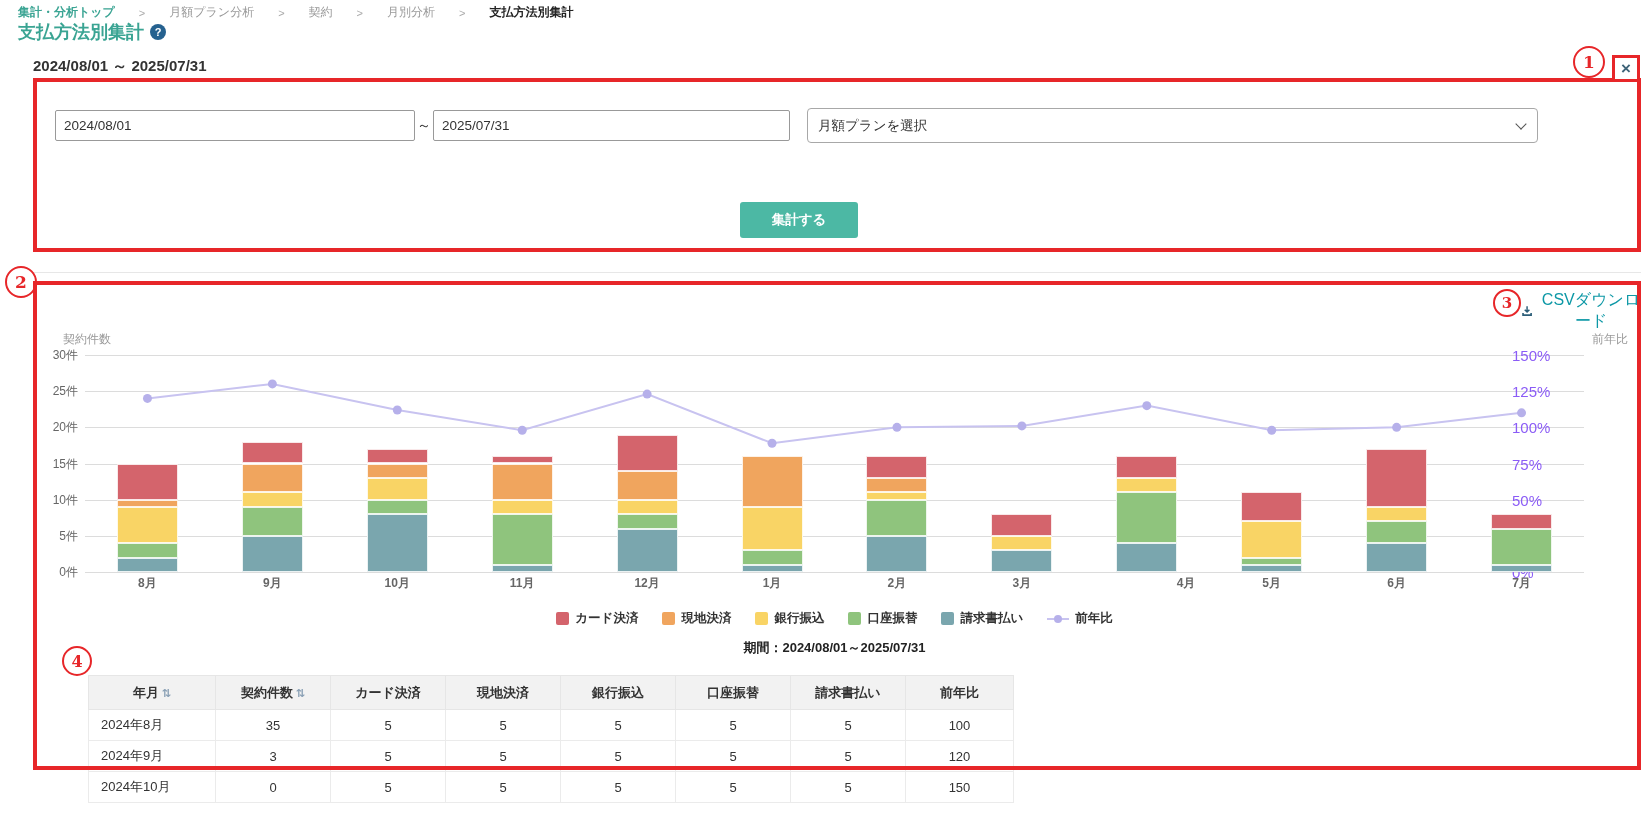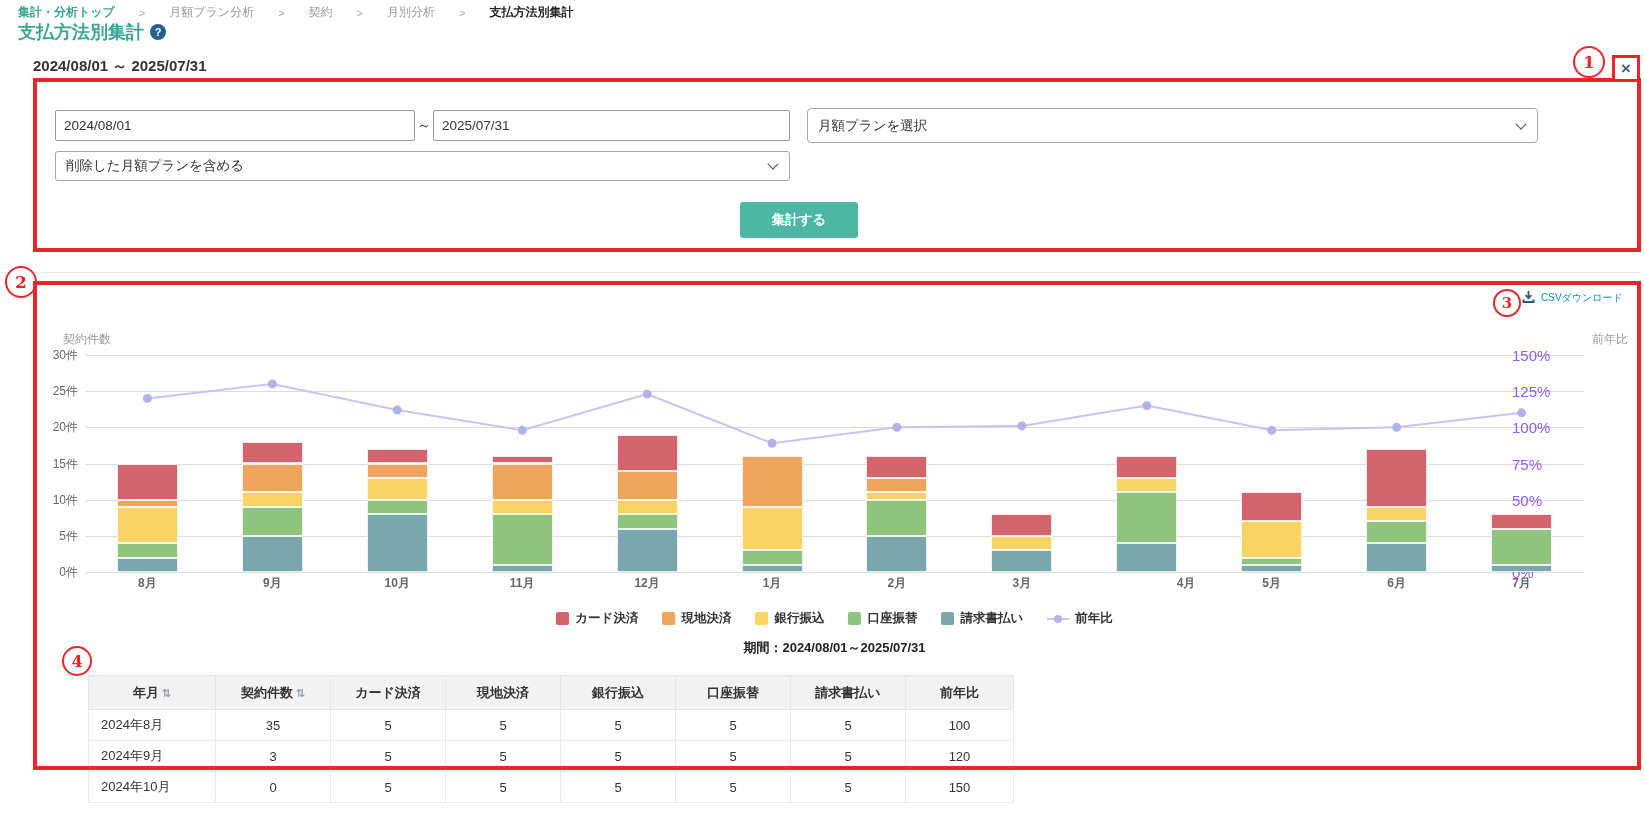--- a/index.html
+++ b/index.html
@@ -33,21 +33,21 @@
   #deleted-plan-select{left:55px;top:151px;width:735px;height:30px;border-radius:3px;}
   .caret{position:absolute;right:12px;top:50%;width:7px;height:7px;margin-top:-6px;
          border-right:1.6px solid #555;border-bottom:1.6px solid #555;transform:rotate(45deg);}
   .submit-btn{position:absolute;left:740px;top:202px;width:118px;height:36px;background:#4cb8a4;color:#fff;
               border:none;border-radius:3px;font-size:13.5px;font-weight:bold;cursor:pointer;font-family:inherit;}
 
   .panel-top-rule{position:absolute;left:33px;top:272px;width:1608px;height:1px;background:#e7e7e7;}
 
   
   .csv-row{position:absolute;left:1521px;top:290px;display:flex;align-items:center;gap:5px;cursor:pointer;}
-  .csv-label{font-size:10px;color:#0d98a6;text-align:center;}
+  .csv-label{font-size:16px;color:#0d98a6;text-align:center;}
 
   
   .axis-title{position:absolute;font-size:12px;color:#999;}
   #left-axis-title{left:63px;top:331px;}
   #right-axis-title{left:1592px;top:331px;}
   .gridline{position:absolute;height:1px;background:#dcdcdc;left:85px;width:1499px;}
   .tick-left{position:absolute;left:28px;width:50px;text-align:right;font-size:12px;color:#666;}
   .tick-right{position:absolute;left:1512px;font-size:15px;color:#8b5cf6;}
   .bar-seg{position:absolute;box-sizing:border-box;border:1px solid rgba(255,255,255,.85);}
   .month-label{position:absolute;width:80px;text-align:center;font-size:12px;color:#666;top:575px;font-weight:bold;}
@@ -108,24 +108,20 @@
     <span class="help-icon">?</span>
   </div>
 
   <div class="period-header">2024/08/01 ～ 2025/07/31</div>
 
   <input id="date-from" class="txt-input" value="2024/08/01" style="">
   <span class="tilde">～</span>
   <input id="date-to" class="txt-input" value="2025/07/31" style="">
   <div id="plan-select" class="select-box">
     <span>月額プランを選択</span>
-    <span class="caret"></span>
-  </div>
-  <div id="deleted-plan-select" class="select-box">
-    <span>削除した月額プランを含める</span>
     <span class="caret"></span>
   </div>
   <button class="submit-btn">集計する</button>
 
   <div class="panel-top-rule"></div>
 
   <div class="csv-row">
     <svg width="15" height="15" viewBox="0 0 15 15">
       <path d="M7.5 1v6.2M4.6 5.2l2.9 3 2.9-3" fill="none" stroke="#2b5d78" stroke-width="1.8"></path>
       <path d="M1.5 9.5v3.5h12V9.5h-2v1.5h-8V9.5z" fill="#2b5d78"></path>

